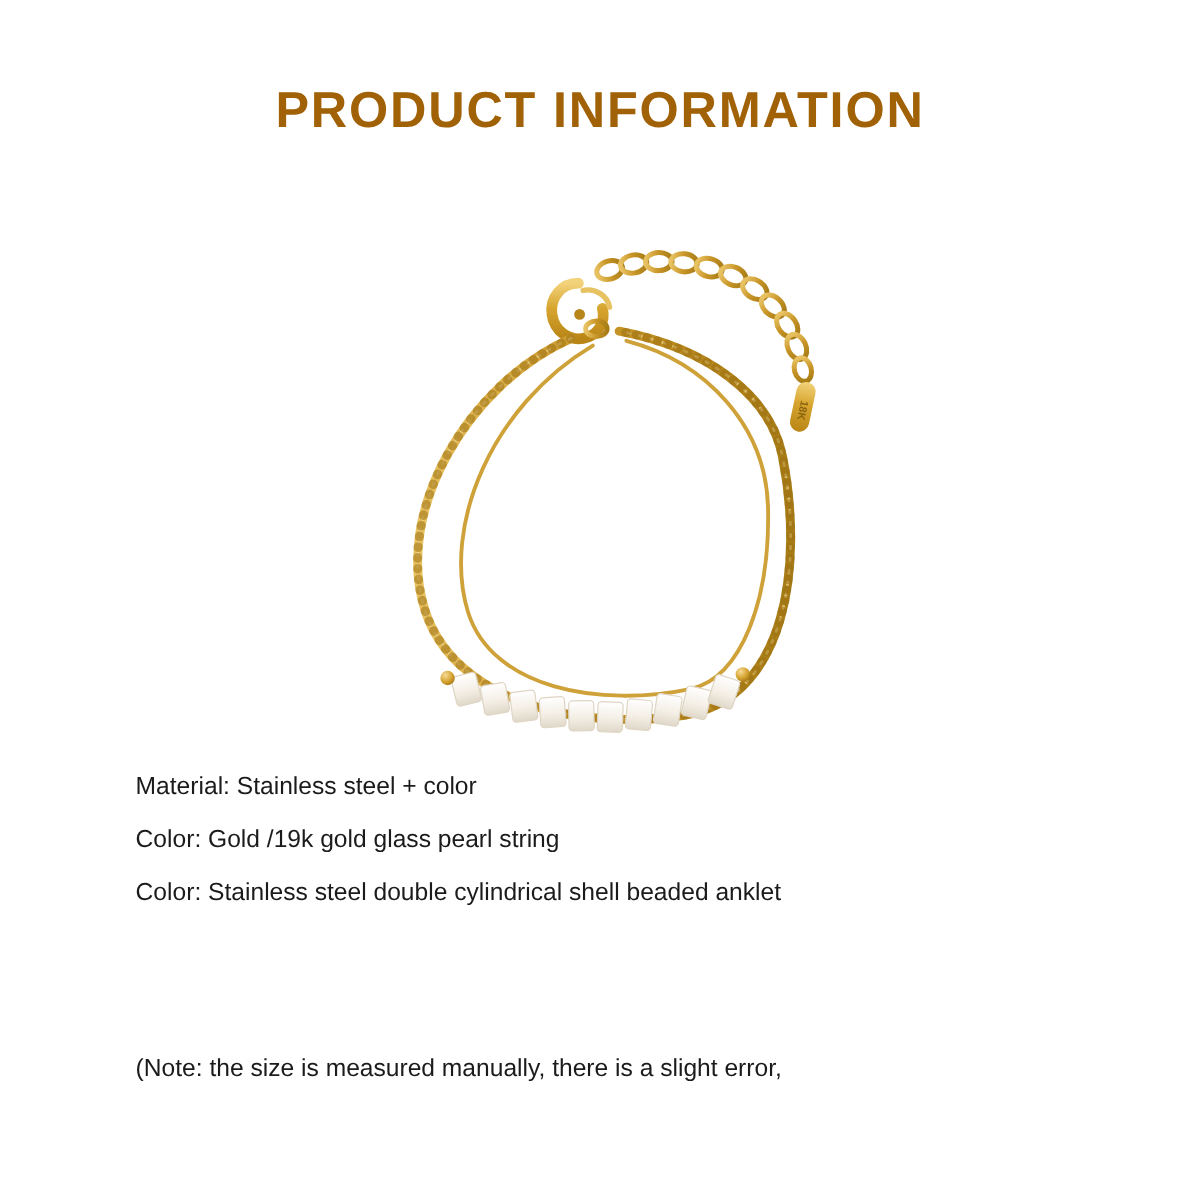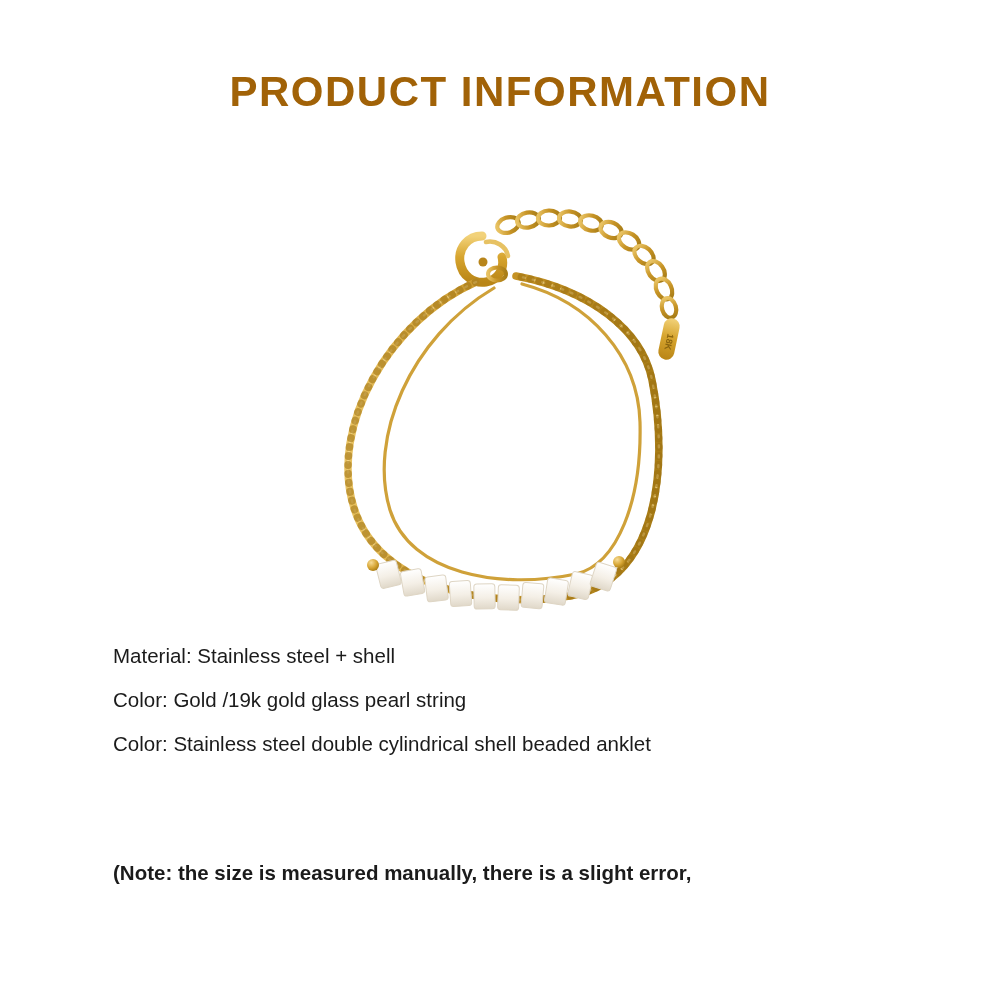--- a/index.html
+++ b/index.html
@@ -54,23 +54,22 @@
     font-size: 20.5px;
     line-height: 44px;
     color: #1b1b1b;
     font-family: "Liberation Sans", sans-serif;
     white-space: nowrap;
   }
 
   #note-block {
     position: absolute;
     left: 113px;
-    top: 849px;
+    top: 867px;
     width: 820px;
-    font-weight: bold;
   }
   .note-line {
     font-size: 20.5px;
     line-height: 48px;
     color: #1b1b1b;
     font-family: "Liberation Sans", sans-serif;
     white-space: nowrap;
   }
 </style>
 </head>
@@ -159,20 +158,20 @@
         <rect x="343" y="394" width="21" height="25" rx="3" fill="url(#shellGrad)" stroke="#ded5c4" stroke-width="1" transform="rotate(18 353 406)"></rect>
       </g>
 
       <circle cx="123" cy="395" r="6" fill="url(#beadGrad)"></circle>
       <circle cx="369" cy="392" r="6" fill="url(#beadGrad)"></circle>
     </g>
   </svg>
 </div>
 
 <div id="spec-list">
-  <div class="spec-line">Material: Stainless steel + shell</div>
+  <div class="spec-line">Material: Stainless steel + color</div>
   <div class="spec-line">Color: Gold /19k gold glass pearl string</div>
   <div class="spec-line">Color: Stainless steel double cylindrical shell beaded anklet</div>
 </div>
 
 <div id="note-block">
   <div class="note-line">(Note: the size is measured manually, there is a slight error,</div>
 </div>
 
 </body></html>

